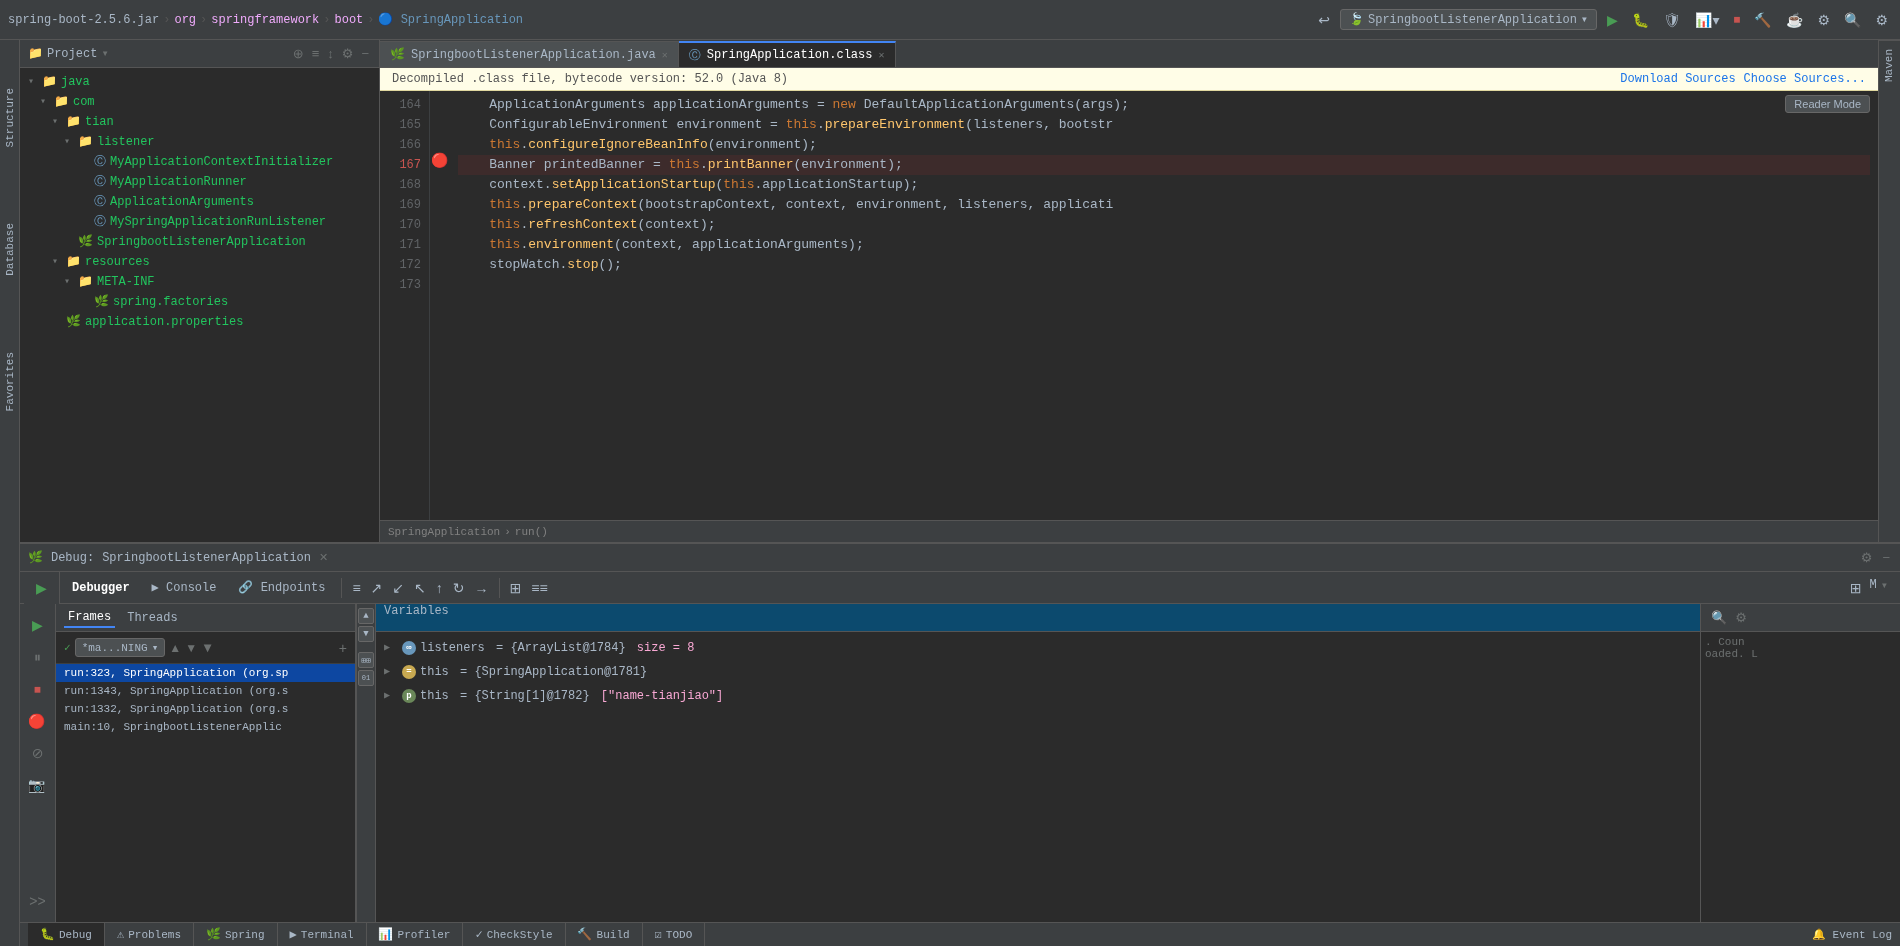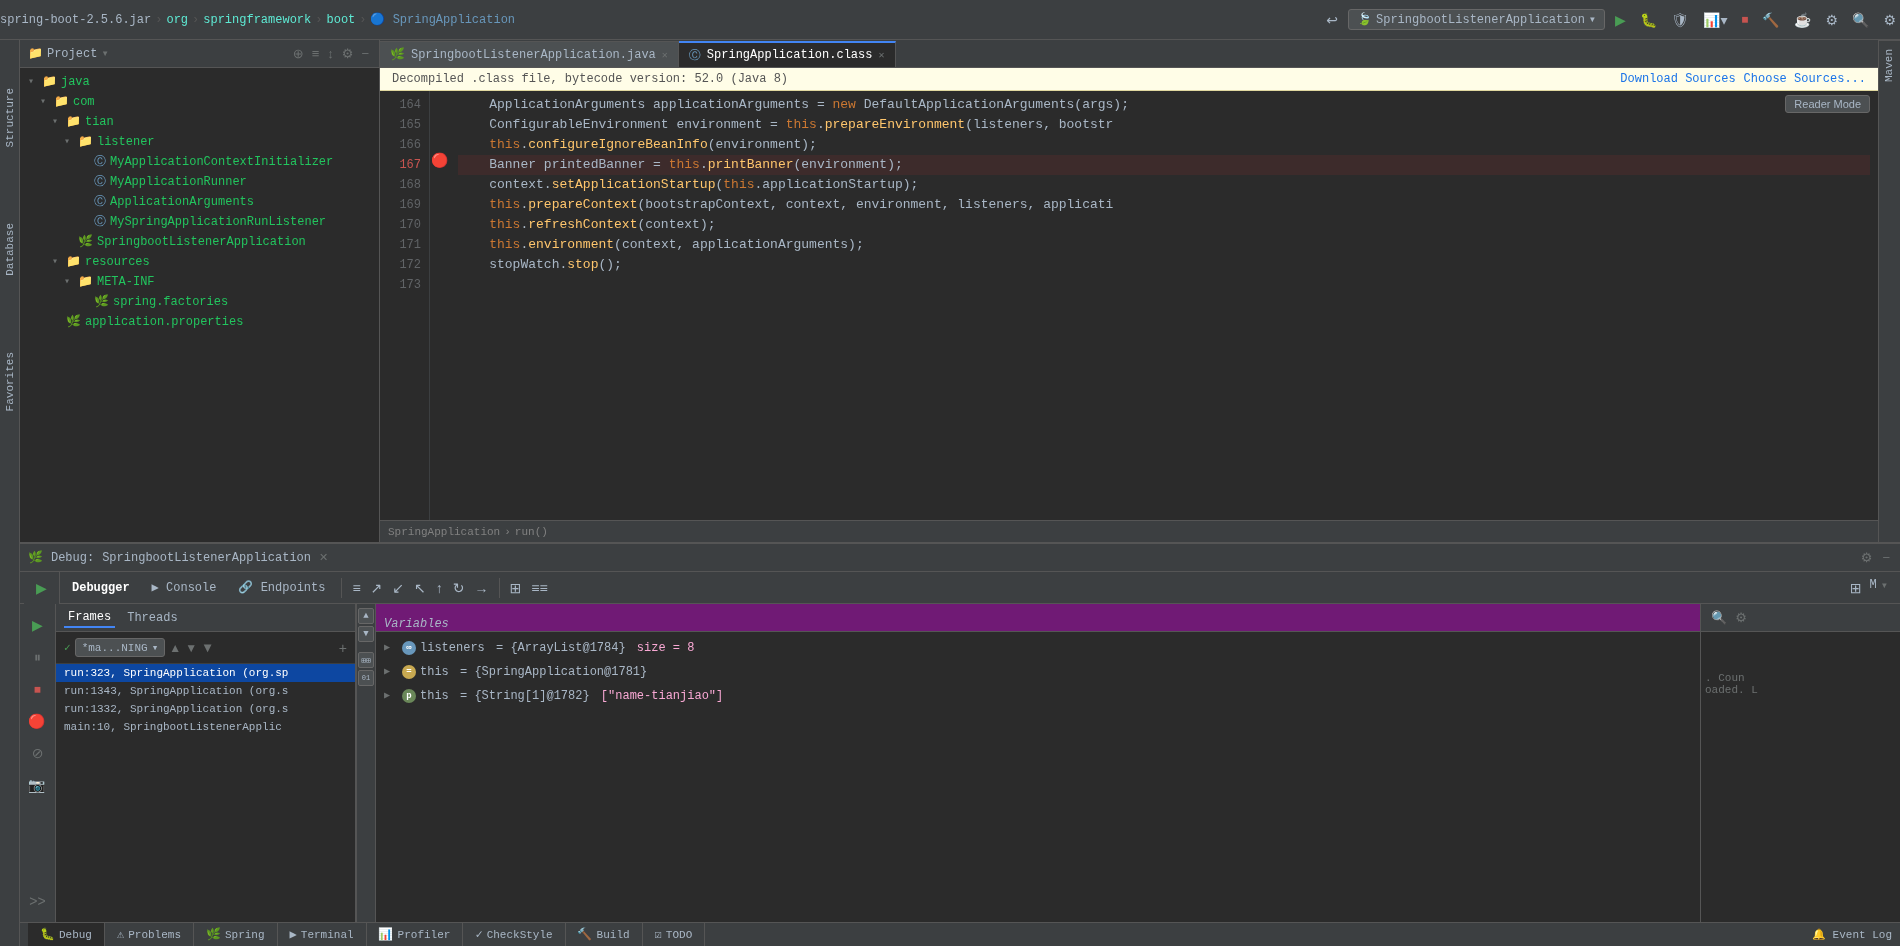--- a/index.html
+++ b/index.html
@@ -4,32 +4,32 @@
   <style>
     * { box-sizing: border-box; margin: 0; padding: 0; }
     body { font-family: 'Consolas', 'Courier New', monospace; font-size: 12px; background: #2b2b2b; color: #a9b7c6; overflow: hidden; width: 1900px; height: 946px; }
 
     
     .top-bar {
       height: 40px;
       background: #3c3f41;
       display: flex;
       align-items: center;
-      padding: 0 0;
+      padding: 0 8px;
       border-bottom: 1px solid #555;
       gap: 6px;
     }
     .breadcrumb {
       display: flex;
       align-items: center;
       gap: 4px;
       color: #a9b7c6;
       font-size: 12px;
     }
-    .breadcrumb span { color: #5eead4; }
+    .breadcrumb span { color: #f0abfc; }
     .breadcrumb .sep { color: #555; }
     .top-bar-right {
       margin-left: auto;
       display: flex;
       align-items: center;
       gap: 6px;
     }
     .run-config-dropdown {
       background: #4c5052;
       border: 1px solid #676767;
@@ -408,26 +408,25 @@
     }
 
     
     .debug-right {
       flex: 1;
       display: flex;
       flex-direction: column;
     }
     .variables-header {
       height: 28px;
-      background: #701a75;
-      display: flex;
-      align-items: flex-end;
+      background: #0c4a6e;
+      display: flex;
+      align-items: flex-start;
       padding: 0 8px;
       border-bottom: 1px solid #555;
-      font-style: italic;
     }
     .variables-title { font-size: 12px; color: #a9b7c6; }
     .variables-list {
       flex: 1;
       overflow-y: auto;
       padding: 4px 0;
     }
     .var-item {
       display: flex;
       align-items: center;
@@ -531,21 +530,20 @@
       align-items: center;
       padding: 0 8px;
       border-bottom: 1px solid #555;
       gap: 4px;
     }
     .m-content {
       flex: 1;
       padding: 4px;
       font-size: 11px;
       color: #6c7070;
-      margin-top: 36px;
     }
 
     
     ::-webkit-scrollbar { width: 8px; height: 8px; }
     ::-webkit-scrollbar-track { background: #2b2b2b; }
     ::-webkit-scrollbar-thumb { background: #555; border-radius: 4px; }
 
     
     .vertical-tab {
       writing-mode: vertical-rl;

